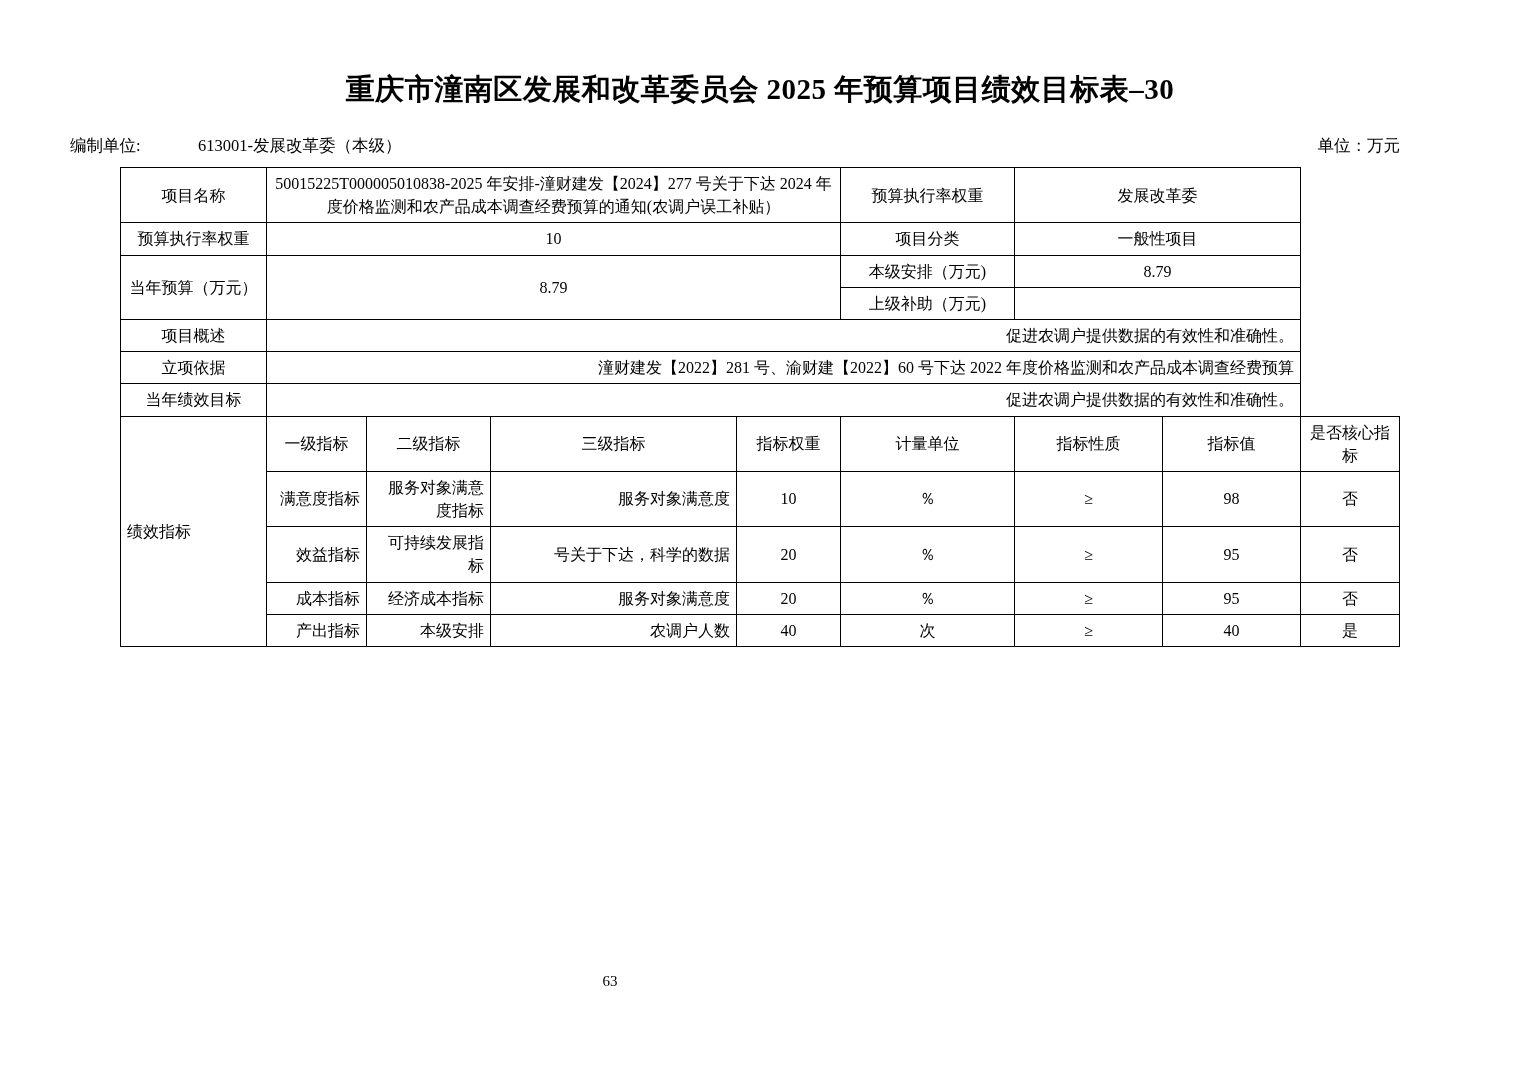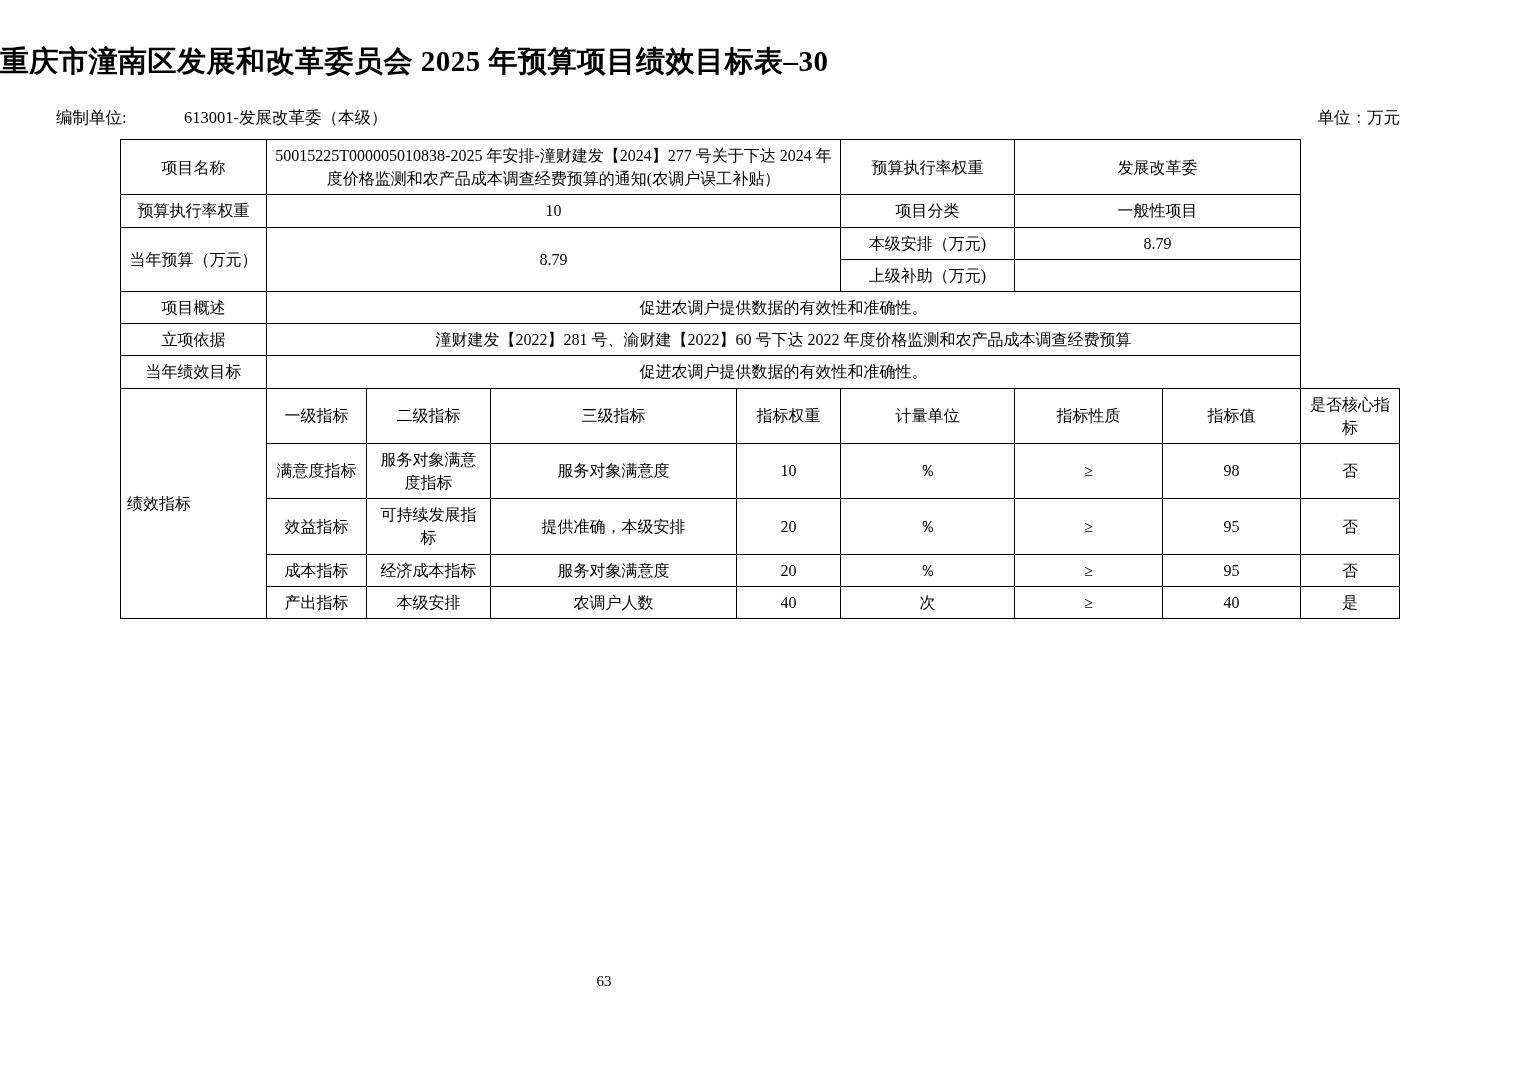--- a/index.html
+++ b/index.html
@@ -14,32 +14,33 @@
     color: #000000;
     position: relative;
   }
   .page {
     width: 1520px;
     height: 1074px;
     position: relative;
     box-sizing: border-box;
   }
   .doc-title {
+    text-align: center;
     font-weight: bold;
     font-size: 29px;
     letter-spacing: 0.5px;
     margin: 0;
-    padding-top: 42px;
+    padding-top: 70px;
     font-family: "Liberation Serif", serif;
   }
   .meta-row {
     display: flex;
     align-items: flex-end;
     justify-content: space-between;
-    padding: 25px 120px 0 56px;
+    padding: 25px 120px 0 70px;
     font-size: 16.5px;
   }
   .meta-left {
     display: flex;
     gap: 0;
   }
   .meta-label {
     width: 128px;
   }
   .meta-value {
@@ -55,42 +56,42 @@
     width: 1280px;
     font-size: 16px;
   }
   table.sheet td {
     border: 1px solid #000000;
     padding: 4px 6px;
     vertical-align: middle;
     line-height: 1.45;
   }
   .c-center { text-align: center; }
-  .c-left { text-align: center; }
+  .c-left { text-align: right; }
   .lbl {
     text-align: center;
     width: 146px;
   }
   .val-wrap {
     text-align: center;
     line-height: 1.5;
   }
   .hdr {
     text-align: center;
     font-size: 16px;
   }
   .small-pad { padding: 6px 6px; }
   .perf-label {
     text-align: left;
     vertical-align: middle;
   }
   .page-num {
     position: absolute;
     bottom: 84px;
-    left: 0;
+    left: 6px;
     width: 1208px;
     text-align: center;
     font-size: 15px;
     margin-top: 8px;
   }
 </style>
 </head>
 <body>
 
 <div class="page">
@@ -179,21 +180,21 @@
       <td class="c-center">10</td>
       <td class="c-center" colspan="2">％</td>
       <td class="c-center">≥</td>
       <td class="c-center">98</td>
       <td class="c-center">否</td>
     </tr>
 
     <tr>
       <td class="c-left">效益指标</td>
       <td class="c-left">可持续发展指标</td>
-      <td class="c-left" colspan="2">提供准确，本级安排</td>
+      <td class="c-left" colspan="2">号关于下达，科学的数据</td>
       <td class="c-center">20</td>
       <td class="c-center" colspan="2">％</td>
       <td class="c-center">≥</td>
       <td class="c-center">95</td>
       <td class="c-center">否</td>
     </tr>
 
     <tr>
       <td class="c-left">成本指标</td>
       <td class="c-left">经济成本指标</td>

